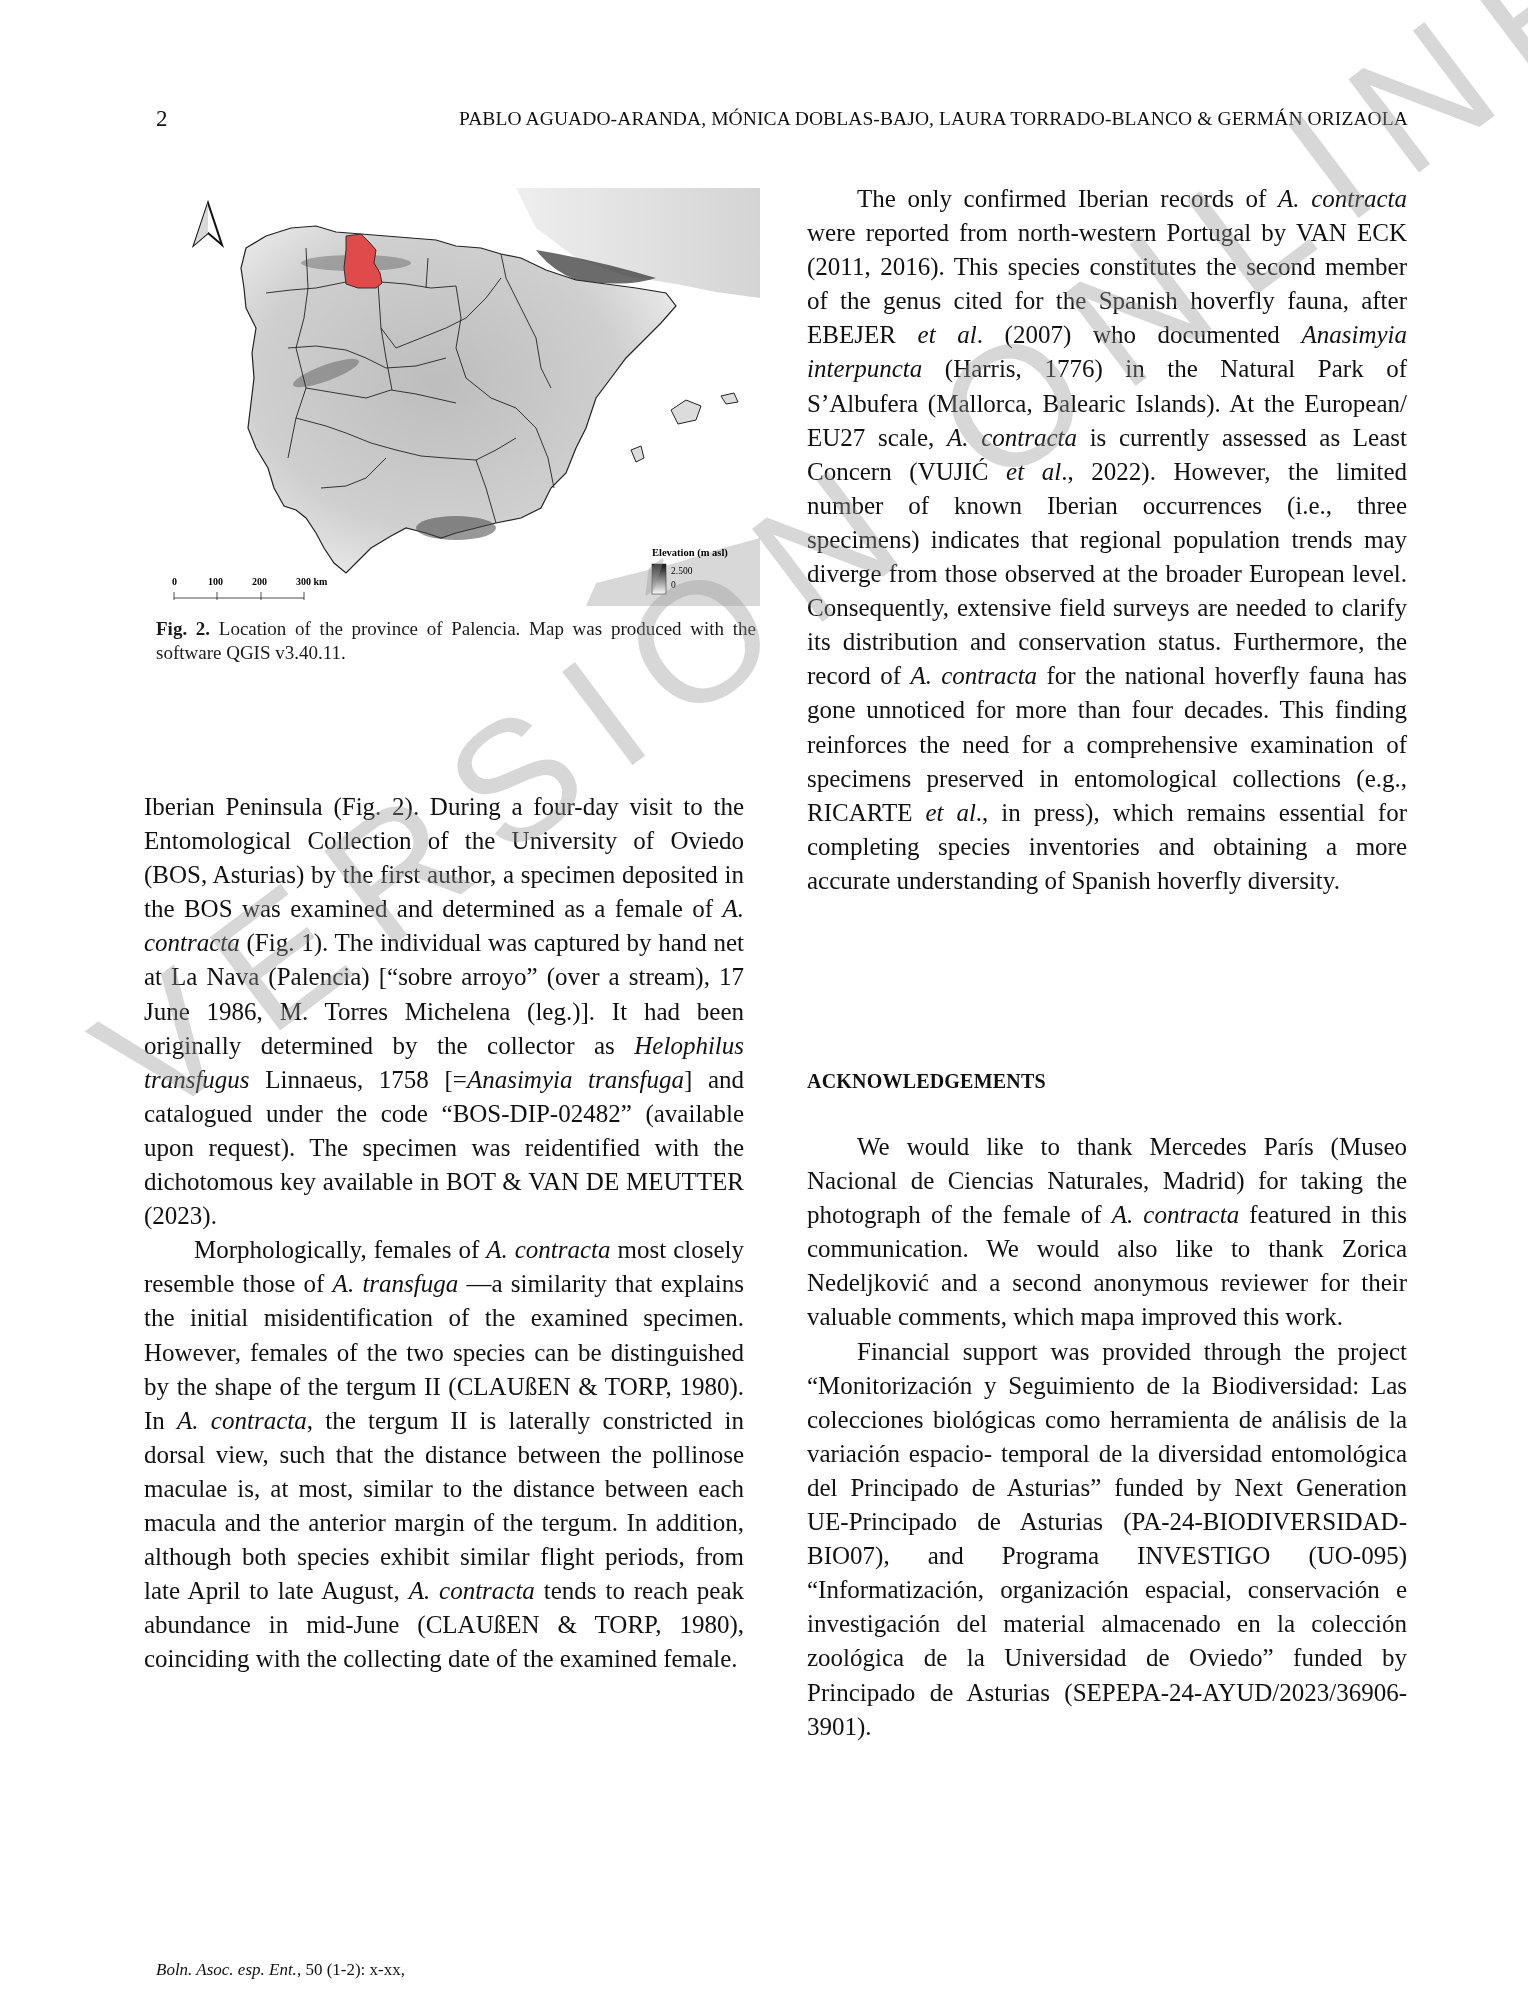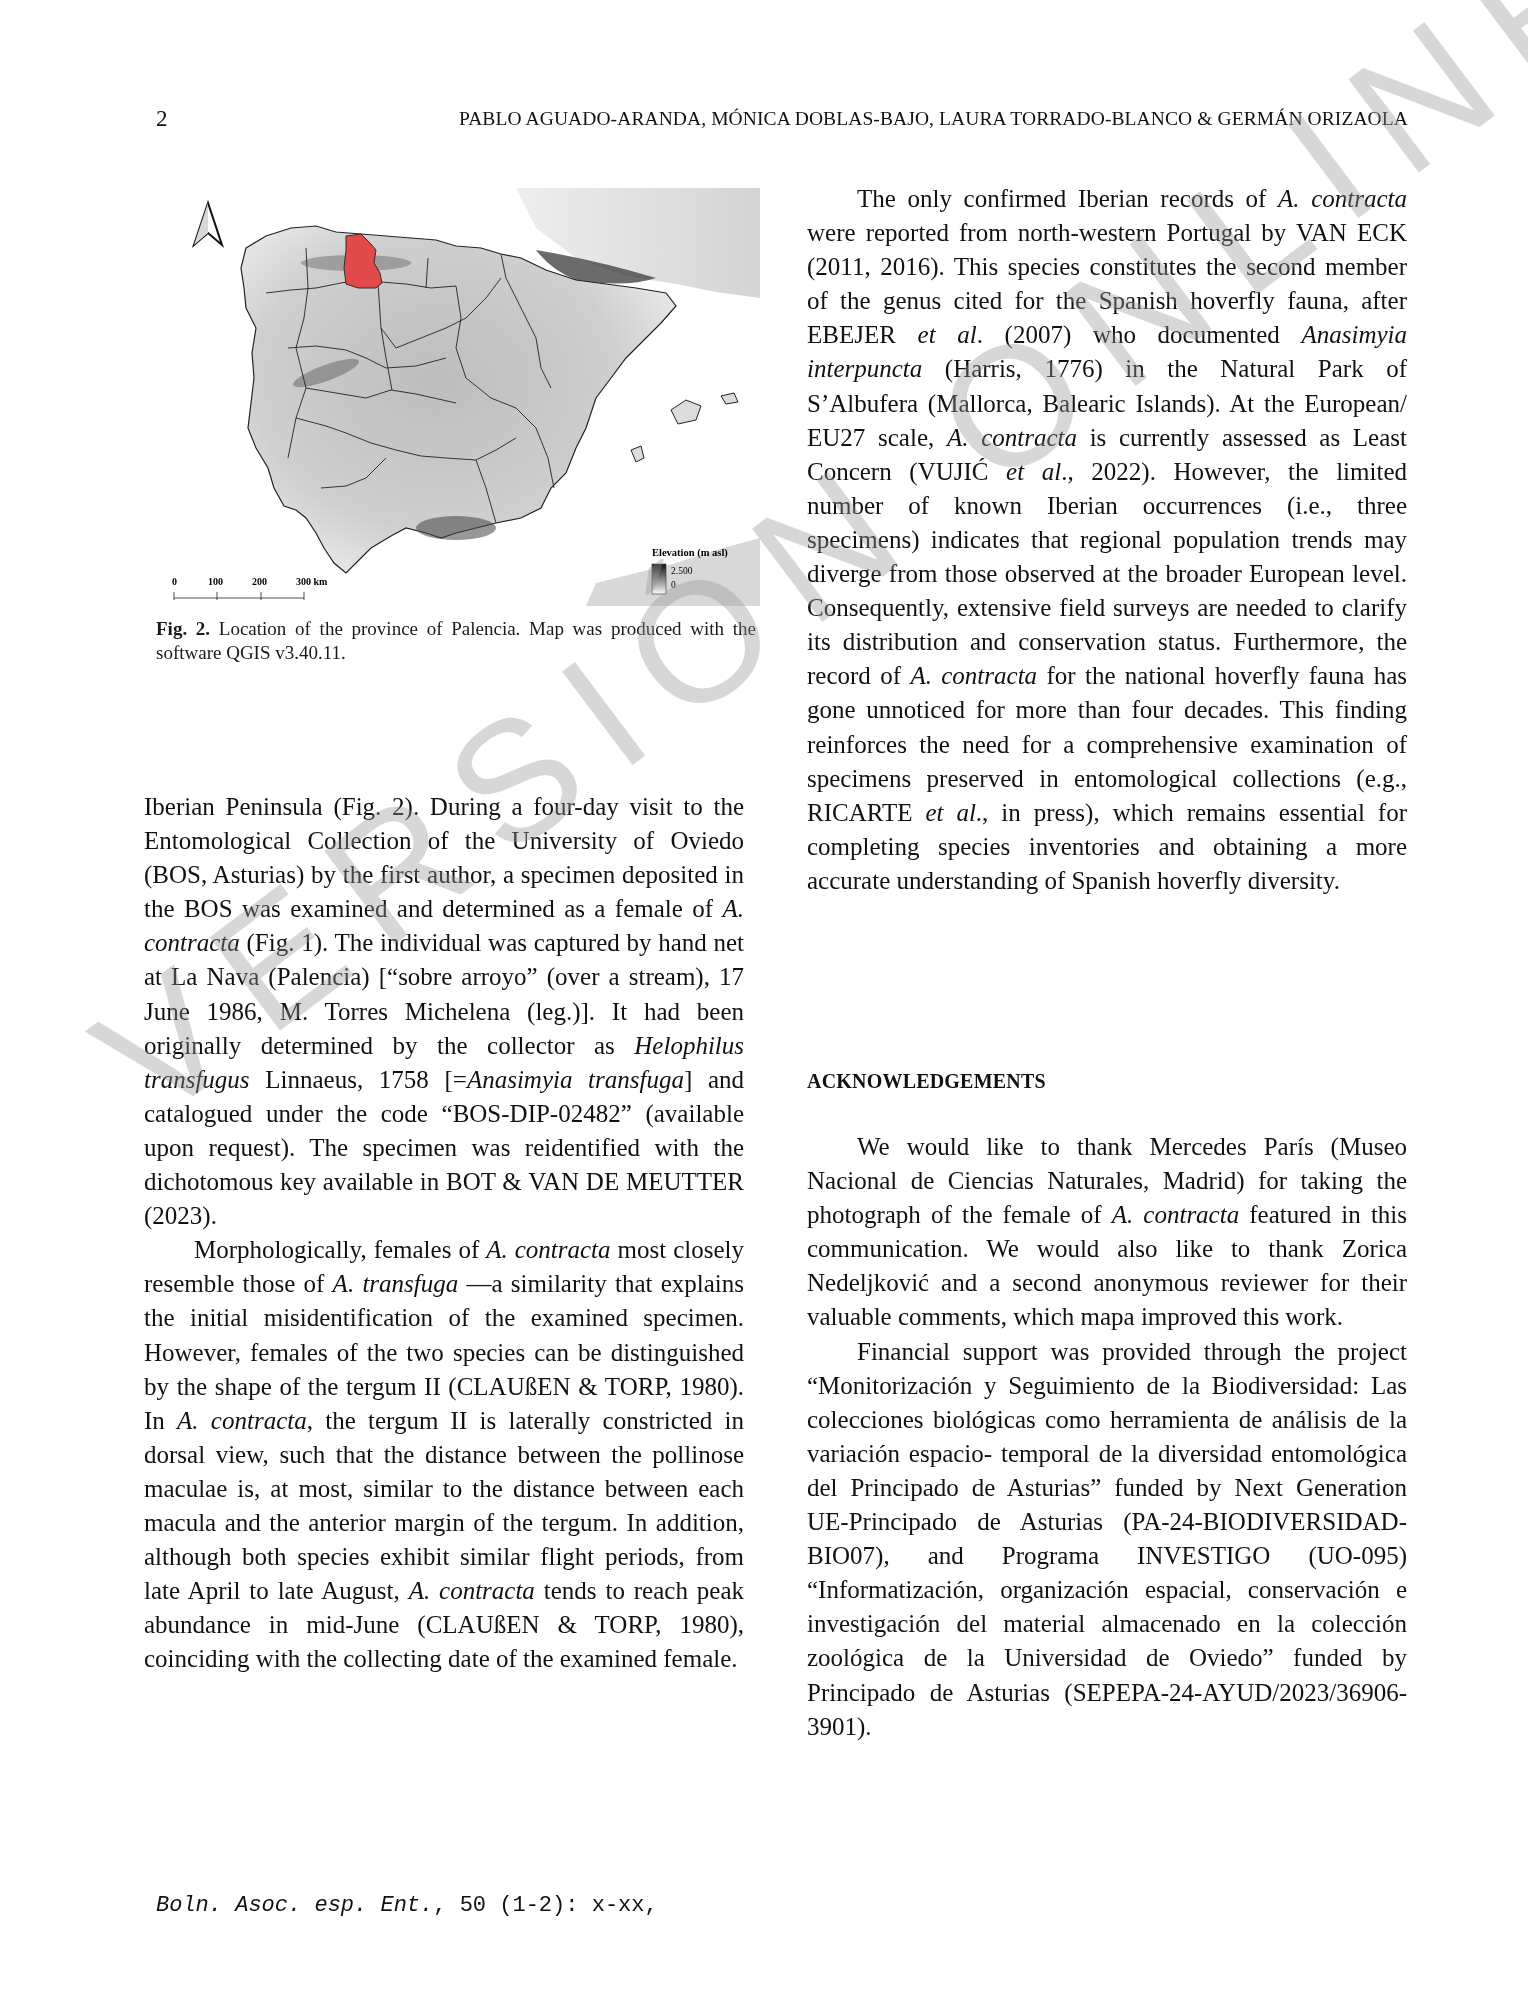--- a/index.html
+++ b/index.html
@@ -16,21 +16,21 @@
   .right { left: 807px; width: 600px; }
 
   .figure { position: absolute; left: 156px; top: 188px; width: 604px; height: 418px; }
   .figure svg { width: 100%; height: 100%; display: block; }
 
   .caption { position: absolute; left: 156px; top: 617px; width: 600px; font-size: 19px; line-height: 23.5px; text-align: justify; color: #1a1a1a; }
   .caption p { margin: 0; }
   .caption b { font-weight: bold; }
 
   .ack-title { position: absolute; left: 807px; top: 1070px; font-weight: bold; font-size: 20px; letter-spacing: 0.2px; }
-  .footer { position: absolute; left: 156px; top: 1893px; font-size: 22px; font-family: Liberation Mono, monospace; }
+  .footer { position: absolute; left: 156px; top: 1960px; font-size: 17px; }
   .footer i { font-style: italic; }
 
   .wm { position: absolute; left: 60px; top: 1000px; font-family: "Liberation Sans", sans-serif; font-size: 170px; font-weight: normal; color: rgba(150,150,150,0.38); transform-origin: left top; transform: rotate(-37deg); white-space: nowrap; letter-spacing: 30px; pointer-events: none; -webkit-text-stroke: 0; }
 </style>
 </head>
 <body>
 
 <div class="page">
 
   <div class="header">

